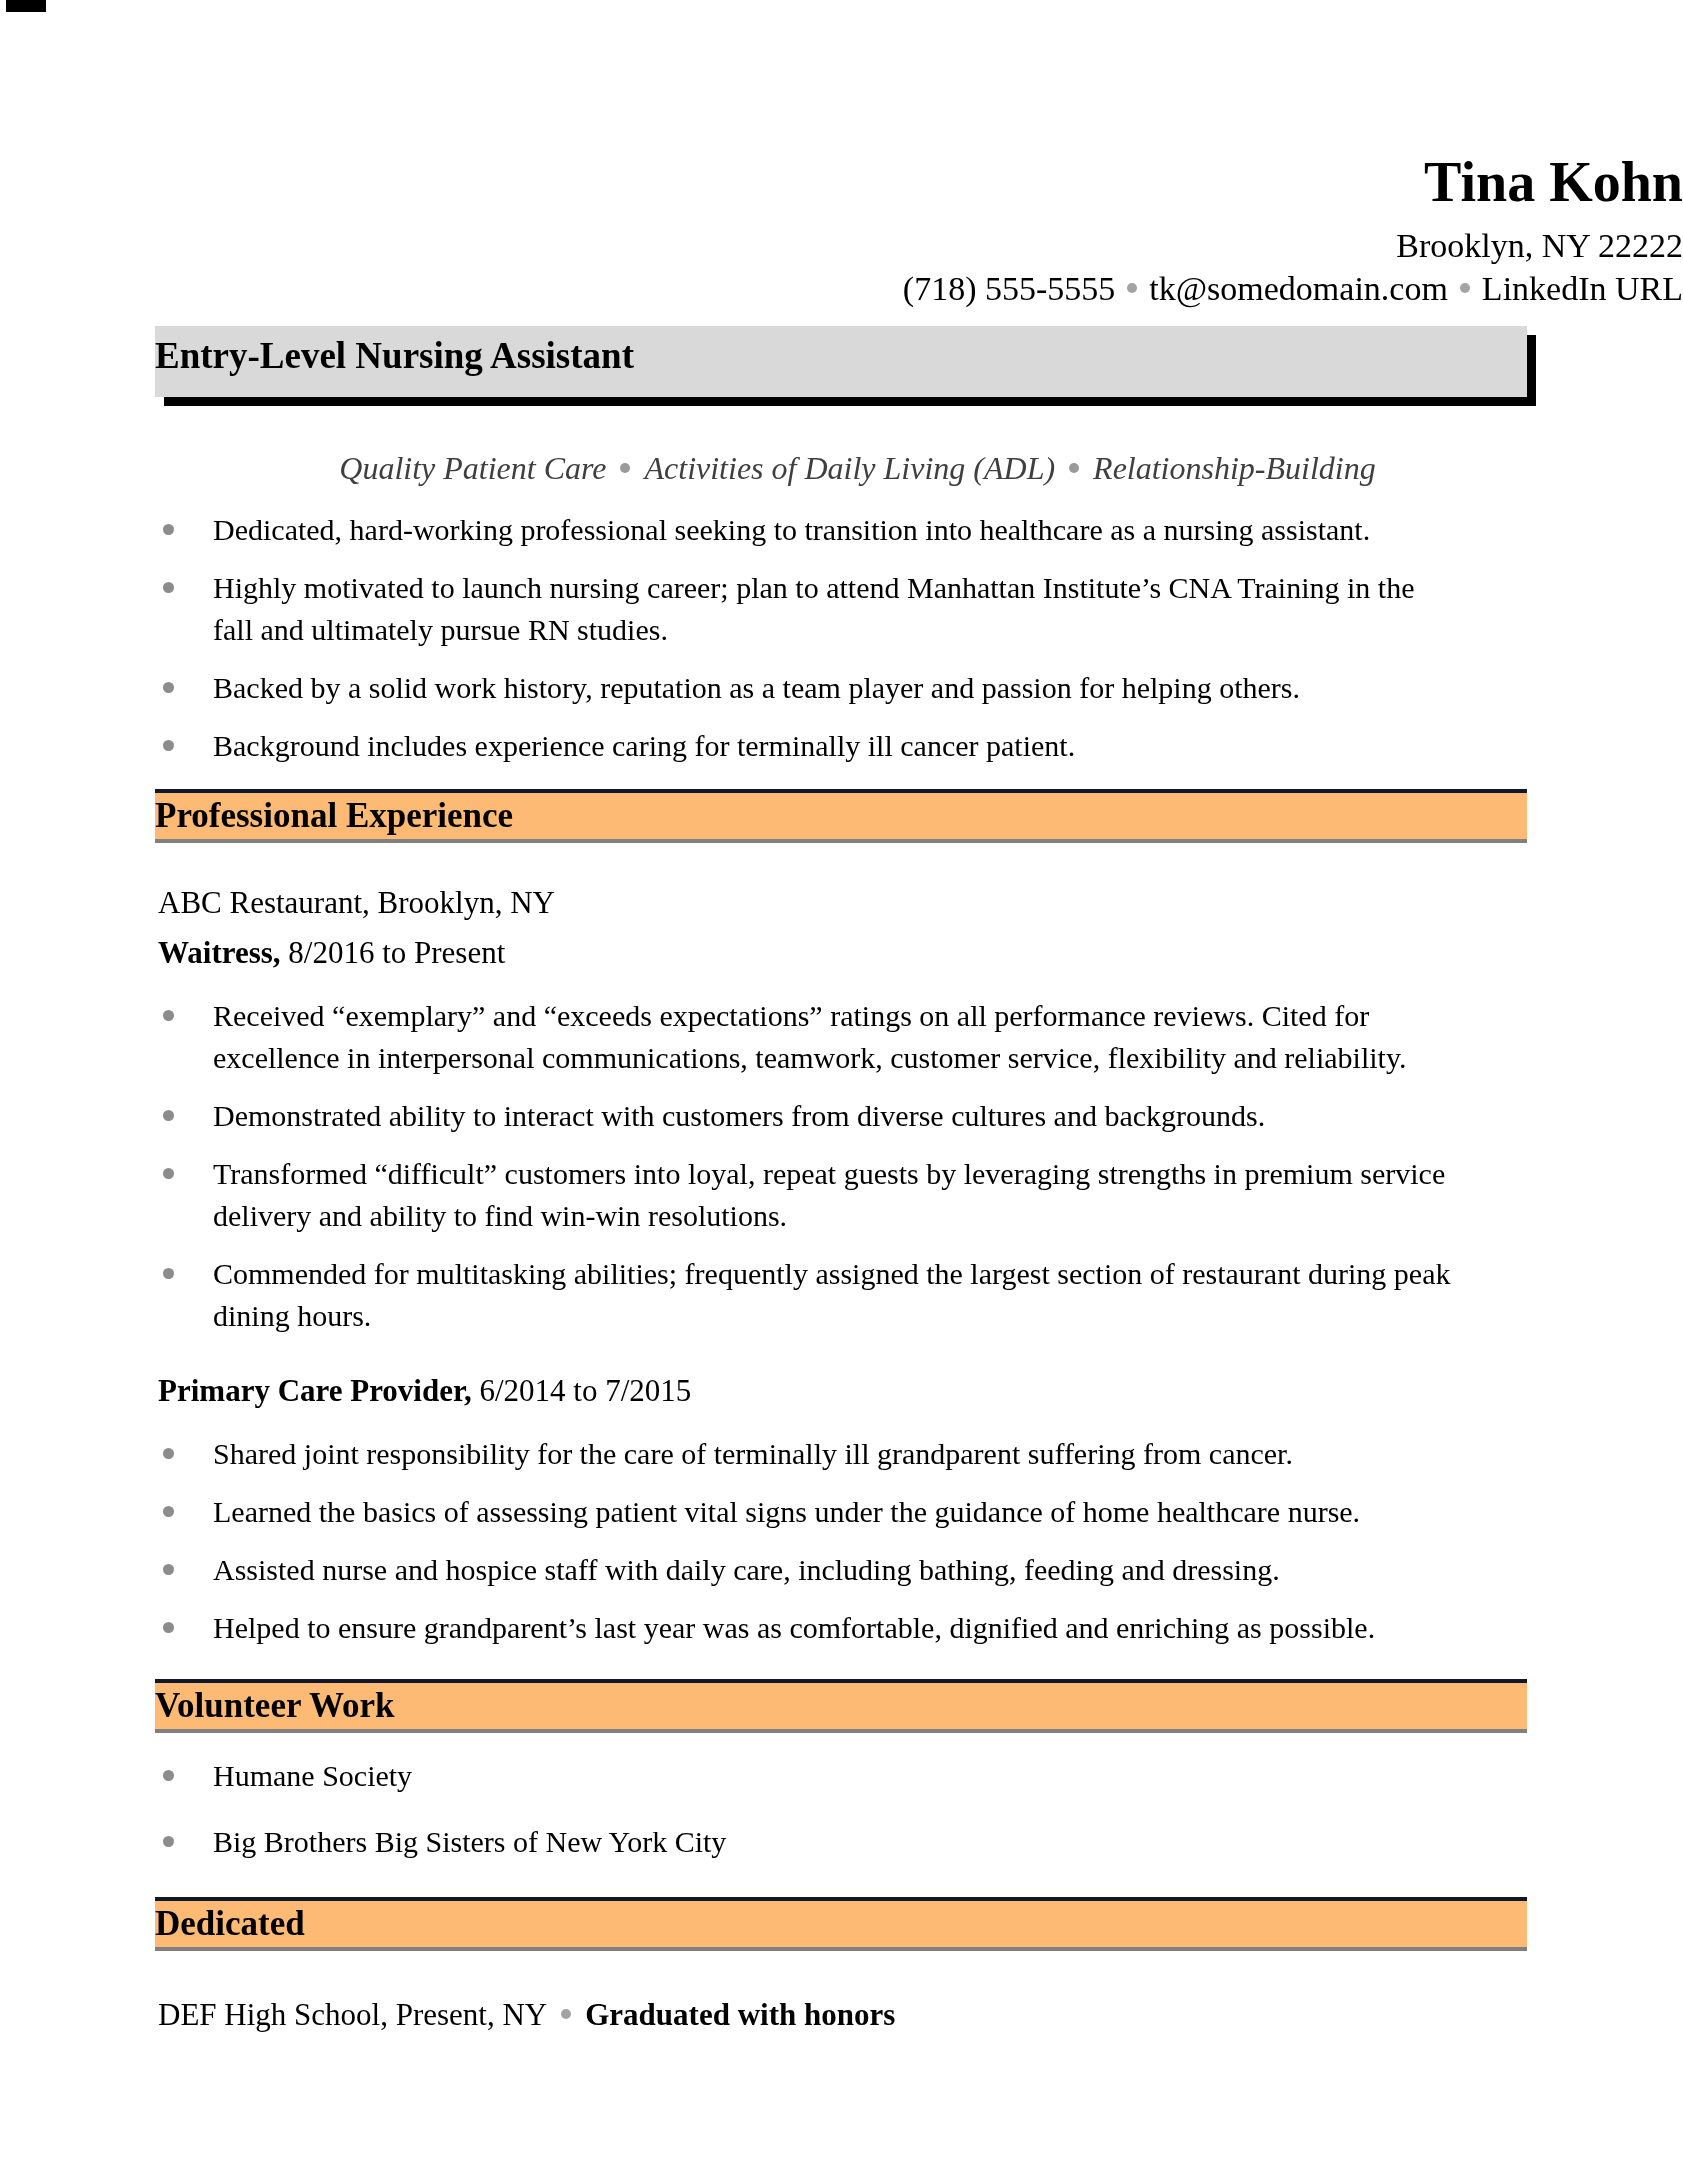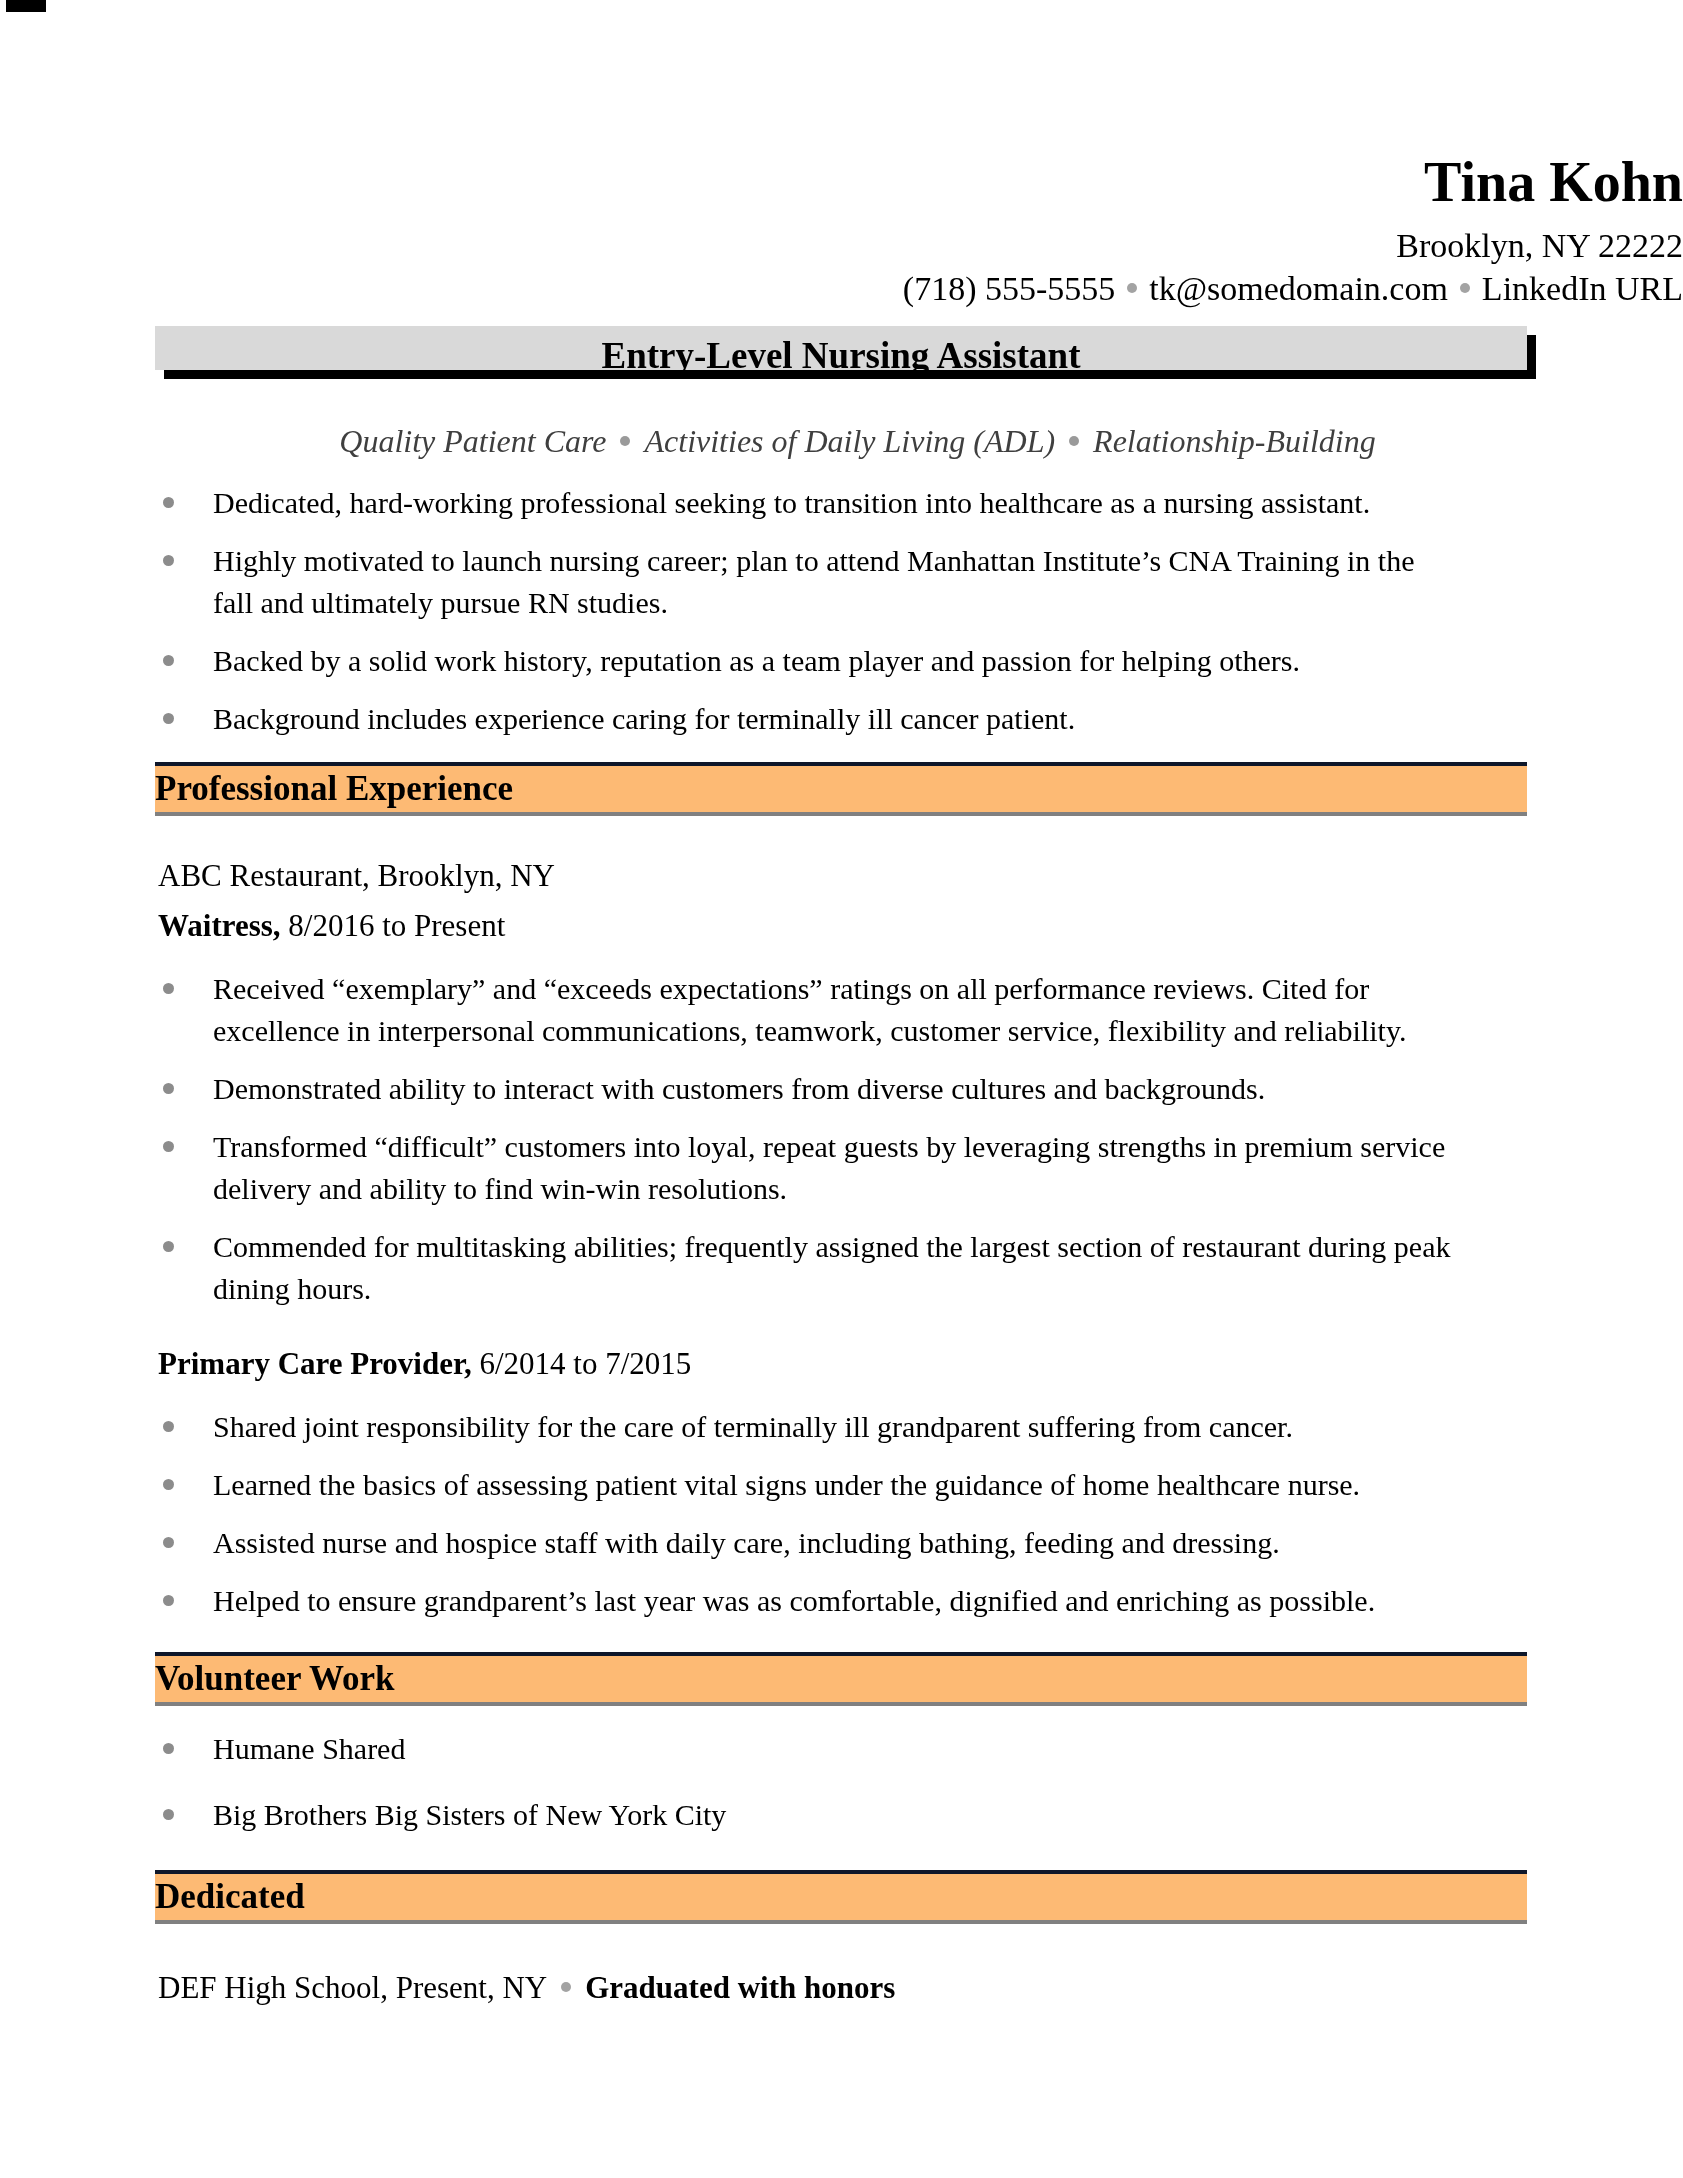--- a/index.html
+++ b/index.html
@@ -32,25 +32,24 @@
     border-radius: 50%;
     background: #a3a3a3;
     vertical-align: middle;
     margin: 0 12px 8px 12px;
   }
 
   
   .banner {
     margin: 16px auto 0 155px;
     width: 1372px;
-    height: 44px;
+    height: 71px;
     line-height: 59px;
     background: #d9d9d9;
     box-shadow: 9px 9px 0 0 #000000;
-    text-align: center;
     font-weight: bold;
     font-size: 37px;
   }
 
   
   .tagline {
     margin-top: 53px;
     text-align: center;
     font-style: italic;
     font-size: 32px;
@@ -167,21 +166,21 @@
   <li>Learned the basics of assessing patient vital signs under the guidance of home healthcare nurse.</li>
   <li>Assisted nurse and hospice staff with daily care, including bathing, feeding and dressing.</li>
   <li>Helped to ensure grandparent’s last year was as comfortable, dignified and enriching as possible.</li>
 </ul>
 
 <div class="section-bar volunteer">
   <span>Volunteer Work</span>
 </div>
 
 <ul class="bullets spaced">
-  <li>Humane Shared</li>
+  <li>Humane Society</li>
   <li>Big Brothers Big Sisters of New York City</li>
 </ul>
 
 <div class="section-bar education">
   <span>Dedicated</span>
 </div>
 
 <div class="edu-line">
   <span>DEF High School, Present, NY</span><span class="sep-dot"></span><span class="bold">Graduated with honors</span>
 </div>

